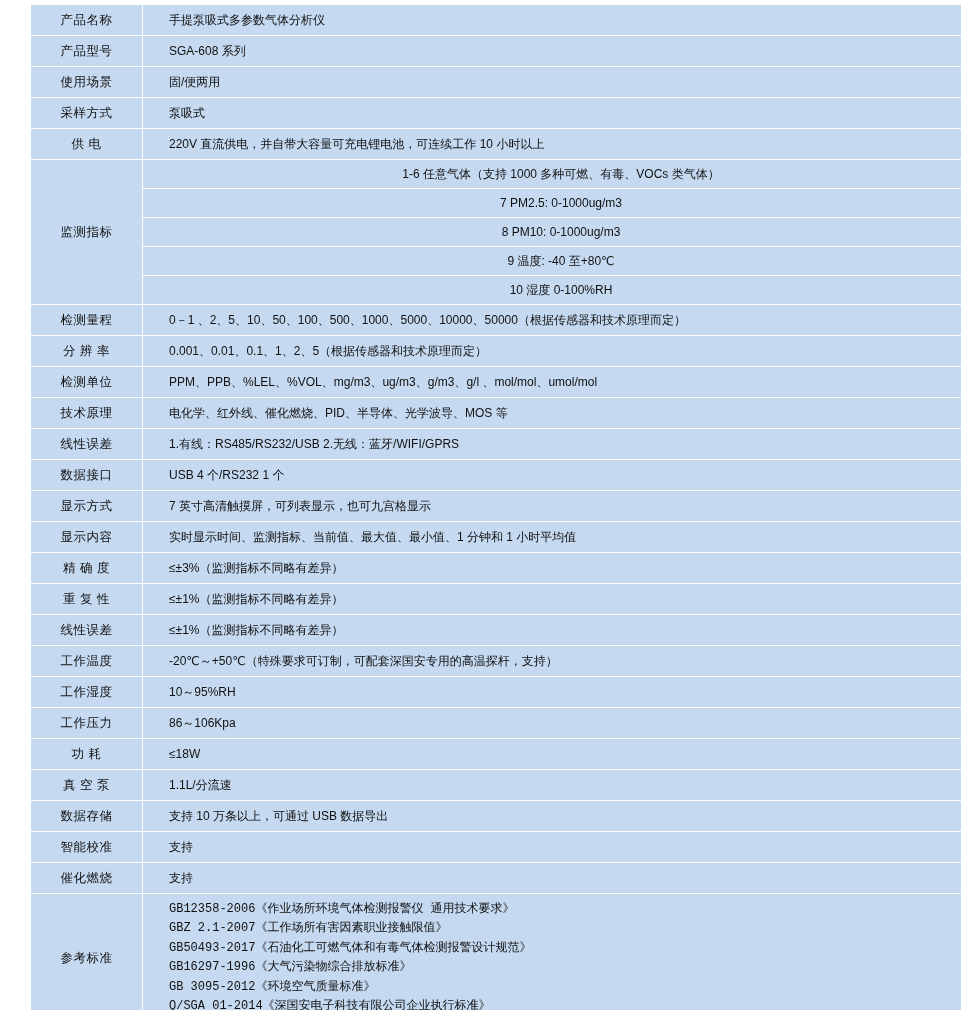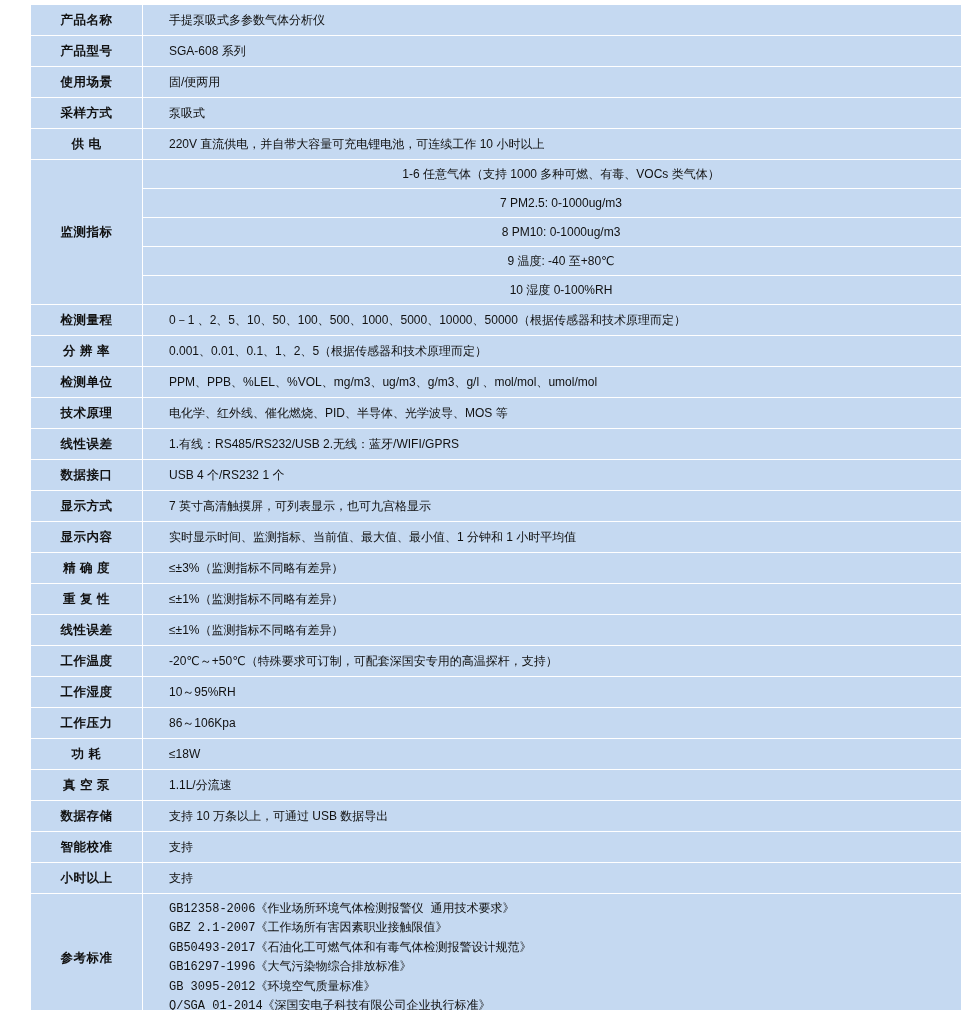--- a/index.html
+++ b/index.html
@@ -25,21 +25,21 @@
     background: #c5d9f1;
   }
   table.spec td {
     border: 1px solid #ffffff;
     vertical-align: middle;
     background: #c5d9f1;
   }
   td.label {
     width: 107px;
     text-align: center;
-    font-weight: bold;
+    font-weight: normal;
     color: #111;
     padding: 6px 2px;
     letter-spacing: 0.5px;
     font-size: 12.5px;
   }
   td.value {
     padding: 6px 8px 6px 26px;
     font-size: 12px;
     line-height: 1.5;
     color: #111;
@@ -169,21 +169,21 @@
       </tr>
       <tr>
         <td class="label">数据存储</td>
         <td class="value">支持 10 万条以上，可通过 USB 数据导出</td>
       </tr>
       <tr>
         <td class="label">智能校准</td>
         <td class="value">支持</td>
       </tr>
       <tr>
-        <td class="label">小时以上</td>
+        <td class="label">催化燃烧</td>
         <td class="value">支持</td>
       </tr>
 
       <tr>
         <td class="label">参考标准</td>
         <td class="value">
           <span class="multi-line">
             <span>GB12358-2006《作业场所环境气体检测报警仪 通用技术要求》</span>
             <span>GBZ 2.1-2007《工作场所有害因素职业接触限值》</span>
             <span>GB50493-2017《石油化工可燃气体和有毒气体检测报警设计规范》</span>

